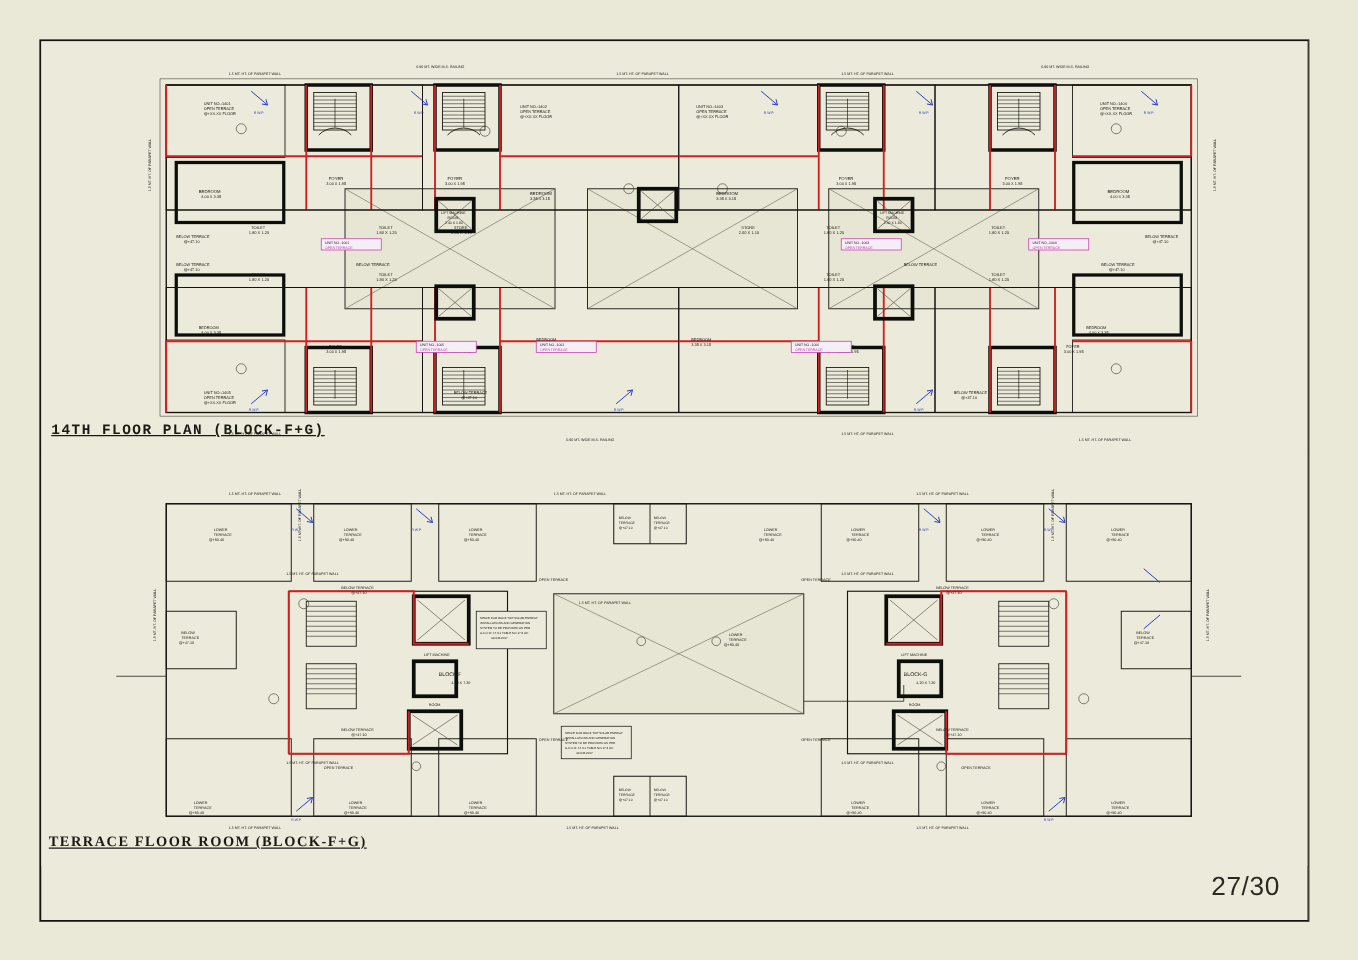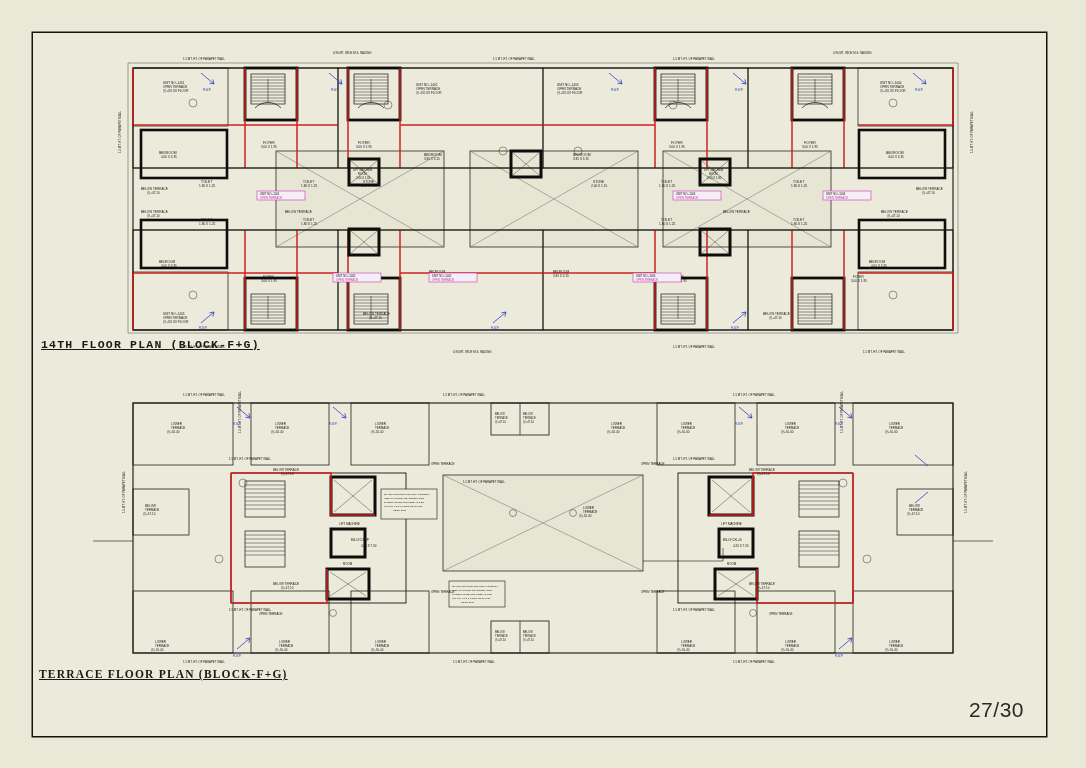--- a/index.html
+++ b/index.html
@@ -677,18 +677,18 @@
 
         <g stroke="#15150f" stroke-width="0.6" fill="none">
           <line x1="100" y1="178" x2="60" y2="178"></line>
           <line x1="920" y1="178" x2="960" y2="178"></line>
           <line x1="610" y1="198" x2="690" y2="198"></line>
           <line x1="690" y1="198" x2="690" y2="185"></line>
         </g>
       </svg>
     </div>
 
-    <div class="ptitle" style="left:6px;top:635px;">TERRACE FLOOR PLAN (BLOCK-F+G)</div>
+    <div class="ptitle" style="left:6px;top:635px;">TERRACE FLOOR ROOM (BLOCK-F+G)</div>
 
     <div id="pageno">27/30</div>
 
   </div>
 </div>
 
 </body></html>

